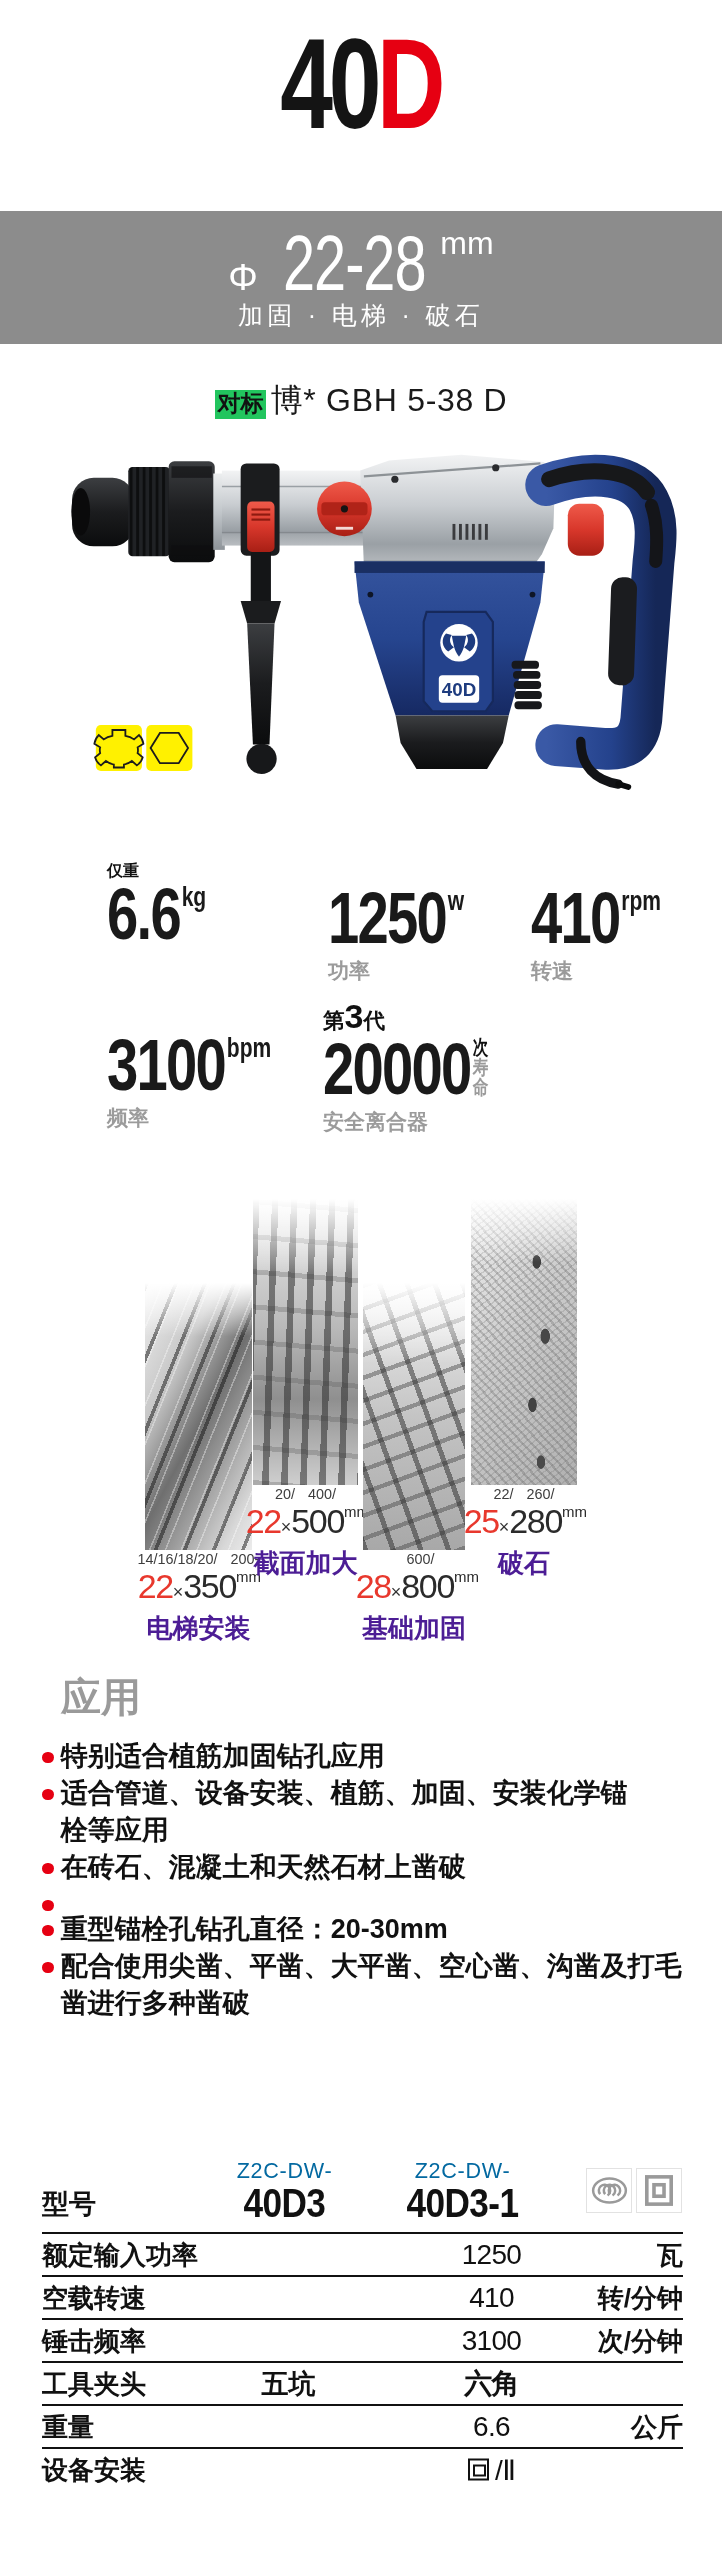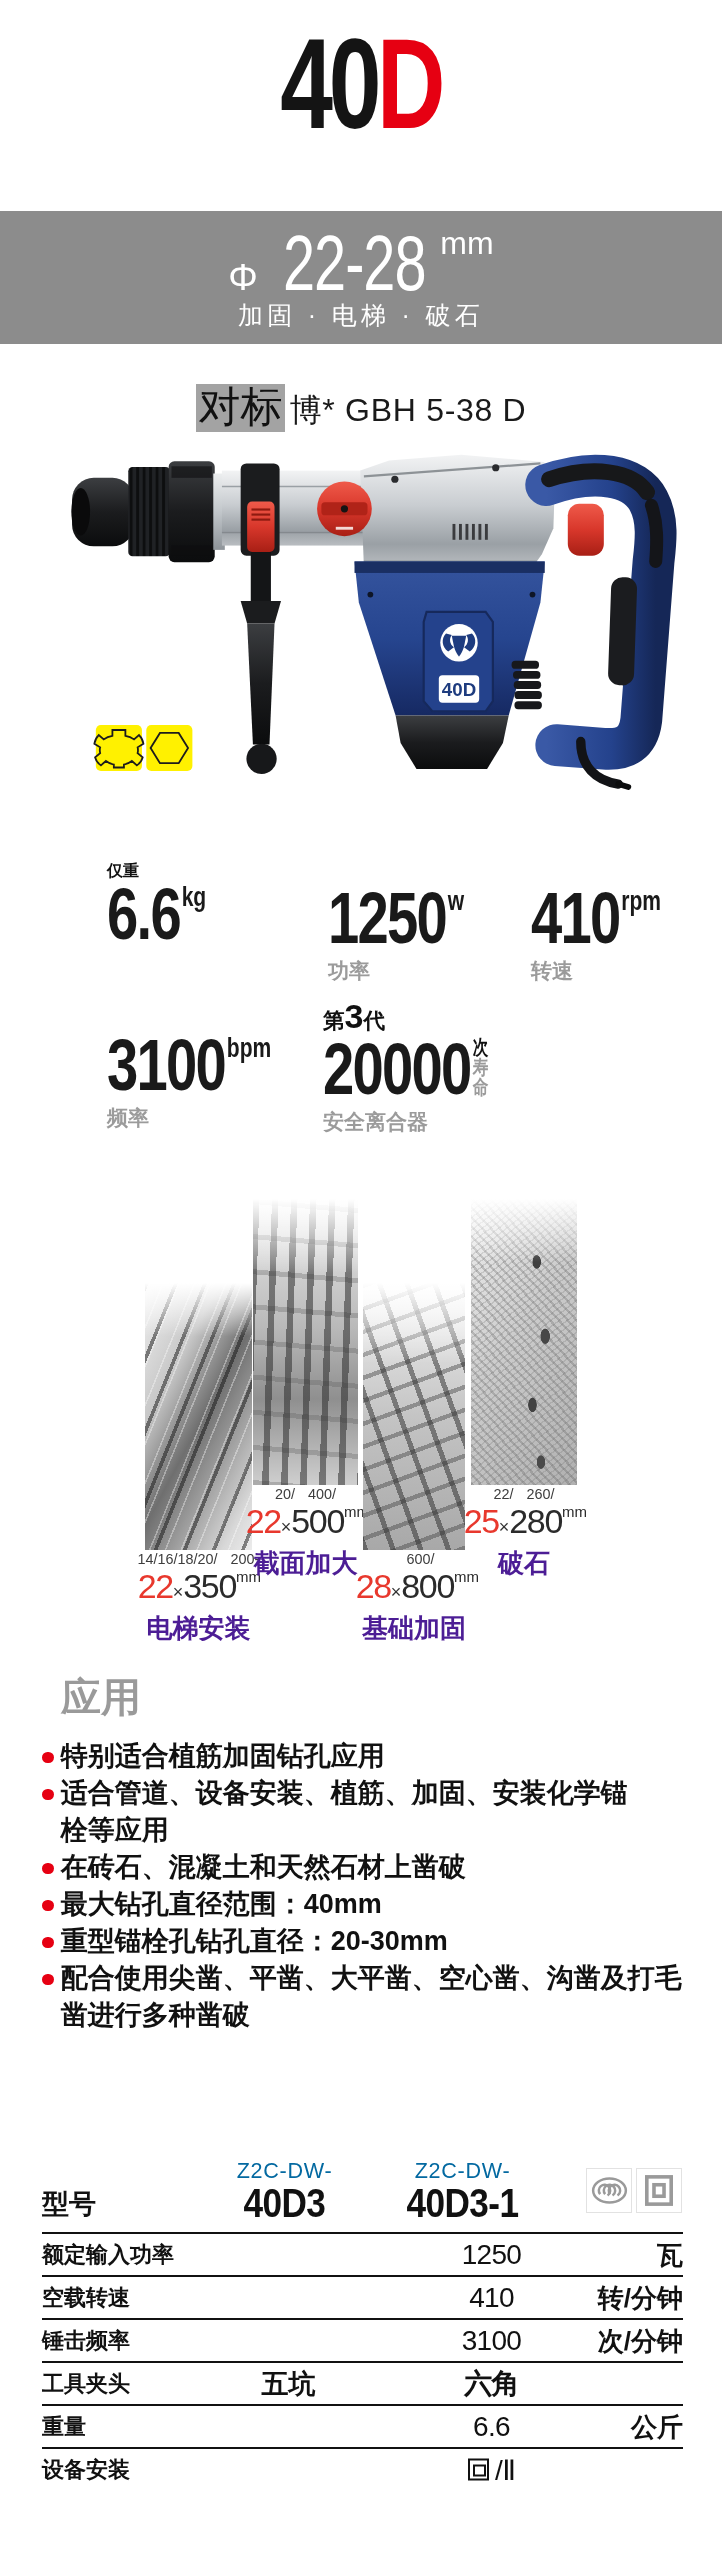--- a/index.html
+++ b/index.html
@@ -17,21 +17,21 @@
   
   .banner { position:absolute; left:0; top:211px; width:722px; height:133px; background:#8c8c8c; color:#fff; }
   .banner-line1 { position:absolute; top:13px; left:0; width:100%; display:flex; justify-content:center; align-items:flex-end; line-height:1; }
   .banner-phi { font-size:37px; padding-bottom:5.8px; }
   .banner-range { font-size:78px; display:inline-block; transform:scaleX(0.74); transform-origin:center bottom; letter-spacing:-1.4px; }
   .banner-mm { font-size:32px; align-self:flex-start; margin-top:2.9px; margin-left:-10px; }
   .banner-line2 { position:absolute; top:88px; left:0; width:100%; text-align:center; font-size:25px; letter-spacing:4.3px; }
 
   
   .benchmark { position:absolute; left:0; top:384px; width:100%; text-align:center; line-height:1; white-space:nowrap; }
-  .benchmark .tag { display:inline-block; background:#a3a3a3; color:#111; font-size:42px; font-weight:400; padding:2.2px 2.9px 3.6px; }
+  .benchmark .tag { display:inline-block; background:#22c55e; color:#111; font-size:23px; font-weight:700; padding:2.2px 2.9px 3.6px; }
   .benchmark .bm-text { font-size:32px; color:#1a1a1a; font-weight:400; margin-left:4.3px; letter-spacing:0.7px; }
 
   
   .product-wrap { position:absolute; left:0; top:433px; width:722px; height:375px; }
 
   
   .stat { position:absolute; color:#1a1a1a; }
   .stat-toplabel { font-size:16px; font-weight:700; color:#111; line-height:1.1; margin-bottom:1.4px; }
   .numwrap { display:inline-flex; align-items:flex-start; transform:scaleX(0.78); transform-origin:left top; }
   .bignum { font-size:72px; font-weight:700; line-height:0.93; letter-spacing:-2.2px; color:#1a1a1a; }
@@ -97,21 +97,21 @@
   .mc-1 { left:167px; } .mc-2 { left:345px; }
   .model-prefix { font-size:21.6px; color:#0369a1; letter-spacing:0.7px; line-height:1.1; }
   .model-name { font-size:40px; font-weight:700; color:#111; line-height:1.0; letter-spacing:-0.7px;
     display:inline-block; transform:scaleX(0.88); transform-origin:center top; }
   .cert-box { position:absolute; top:8.7px; width:46px; height:45px; border:0.7px solid #e2e2e2; background:#fff;
     display:flex; align-items:center; justify-content:center; }
   .cb-1 { left:544px; } .cb-2 { left:594px; }
 
   .spec-rows { position:absolute; left:42px; top:2232px; width:641px; }
   .spec-row { position:relative; height:43px; border-top:2.2px solid #111; }
-  .sr-label { position:absolute; left:0; top:50%; transform:translateY(-50%); font-size:22px; font-weight:700; color:#111; white-space:nowrap; }
+  .sr-label { position:absolute; left:0; top:50%; transform:translateY(-50%); font-size:26px; font-weight:700; color:#111; white-space:nowrap; }
   .sr-a { position:absolute; left:189px; width:115px; text-align:center; top:50%; transform:translateY(-50%); font-size:27px; font-weight:700; color:#111; }
   .sr-val { position:absolute; left:388px; width:123px; text-align:center; top:50%; transform:translateY(-50%); font-size:28px; color:#111; letter-spacing:-0.7px; display:flex; align-items:center; justify-content:center; gap:5.8px; }
   .sr-unit { position:absolute; right:0; top:50%; transform:translateY(-50%); font-size:26px; font-weight:700; color:#111; white-space:nowrap; }
   .ins-icon { display:inline-block; width:21.6px; height:21.6px; border:2.9px solid #111; position:relative; }
   .ins-icon::after { content:""; position:absolute; left:3.6px; top:3.6px; width:8.7px; height:8.7px; border:2.9px solid #111; }
 </style>
 </head>
 <body>
 
 <div id="page">
@@ -379,21 +379,20 @@
     <div class="app-item">
         <span class="app-dot"></span>
         <span class="app-text w-narrow">适合管道、设备安装、植筋、加固、安装化学锚栓等应用</span>
       </div>
     <div class="app-item">
         <span class="app-dot"></span>
         <span class="app-text w-wide">在砖石、混凝土和天然石材上凿破</span>
       </div>
     <div class="app-item">
         <span class="app-dot"></span>
-        <span class="app-text w-wide">最大钻孔直径范围：40mm</span>
       </div>
     <div class="app-item">
         <span class="app-dot"></span>
         <span class="app-text w-wide">重型锚栓孔钻孔直径：20-30mm</span>
       </div>
     <div class="app-item">
         <span class="app-dot"></span>
         <span class="app-text w-wide">配合使用尖凿、平凿、大平凿、空心凿、沟凿及打毛凿进行多种凿破</span>
       </div>
   </div>

